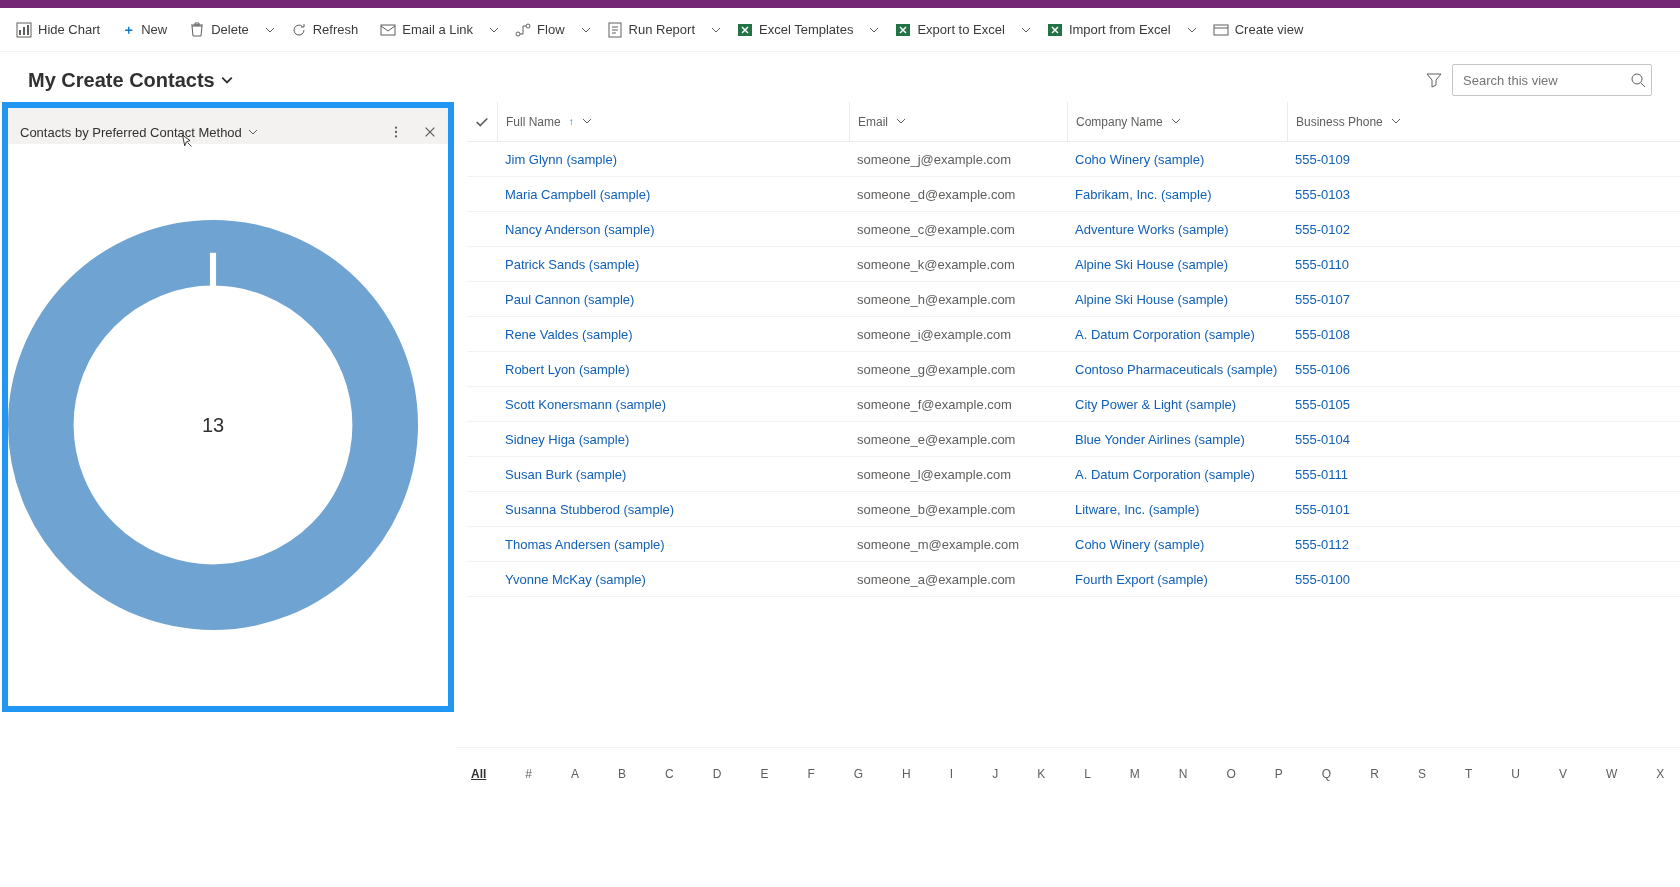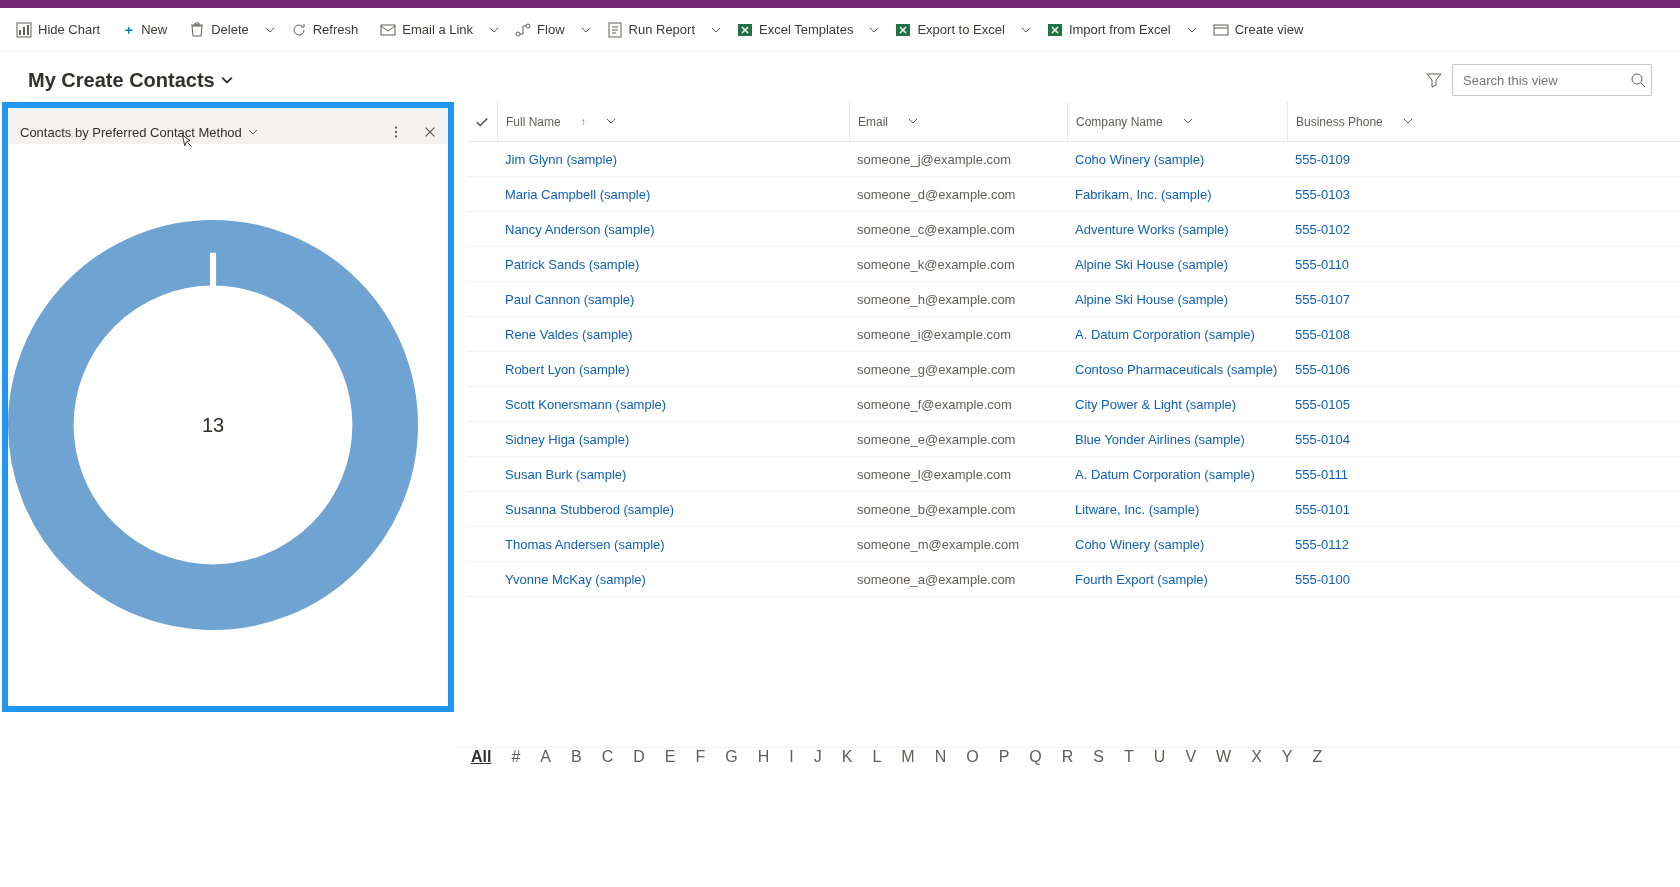--- a/index.html
+++ b/index.html
@@ -26,35 +26,35 @@
   .cursor-svg{position:absolute; left:158px; top:8px; width:18px; height:18px;}
   .charthdr-right{display:flex; align-items:center; gap:6px;}
   .iconbtn{ width:28px; height:28px; display:flex; align-items:center; justify-content:center; cursor:pointer; color:#605e5c;}
   .donutwrap{ display:flex; align-items:center; height:calc(100% - 36px);}
   .donut{ position:relative; width:410px; height:410px;}
   .donut svg{ width:100%; height:100%;}
   .donut-center{ position:absolute; inset:0; display:flex; align-items:center; justify-content:center; font-size:20px; color:#323130;}
   .grid { flex:1; display:flex; flex-direction:column; overflow:hidden; padding-left:12px;}
   .ghdr { display:flex; align-items:center; height:40px; border-bottom:1px solid #edebe9; font-size:12px; color:#605e5c;}
   .col-check{ width:30px; display:flex; justify-content:center;}
-  .col{ display:flex; align-items:center; gap:20px; padding:0 8px; border-left:1px solid #edebe9; height:100%;}
+  .col{ display:flex; align-items:center; gap:8px; padding:0 8px; border-left:1px solid #edebe9; height:100%;}
   .col.full{ width:352px;}
   .col.email{ width:218px;}
   .col.comp{ width:220px;}
   .col.phone{ width:180px;}
   .sort-up{ color:#0078d4; font-size:10px;}
   .rows{ overflow:auto;}
   .row { display:flex; align-items:center; height:35px; border-bottom:1px solid #f3f2f1; font-size:13px;}
   .row .cell{ padding:0 8px; color:#1160b7;}
   .row .cell.full{ width:352px;}
   .row .cell.email{ width:218px; color:#605e5c;}
   .row .cell.comp{ width:220px;}
   .row .cell.phone{ width:180px;}
   .spacer-check{width:30px;}
-  .jumpbar{ position:absolute; left:455px; right:0; bottom:106px; height:34px; display:flex; align-items:flex-start; gap:20px; padding:0 16px; font-size:16px; color:#605e5c; border-top:1px solid #f3f2f1;}
+  .jumpbar{ position:absolute; left:455px; right:0; bottom:106px; height:34px; display:flex; align-items:flex-end; gap:39px; padding:0 16px; font-size:12px; color:#605e5c; border-top:1px solid #f3f2f1;}
   .jump{ cursor:pointer;}
   .jump.active{ color:#323130; text-decoration:underline; font-weight:600;}
   .chev-down svg{width:10px; height:10px;}
   .xl-green{fill:#217346;}
 </style>
 </head>
 <body>
 
 <div class="topbar"></div>
 

